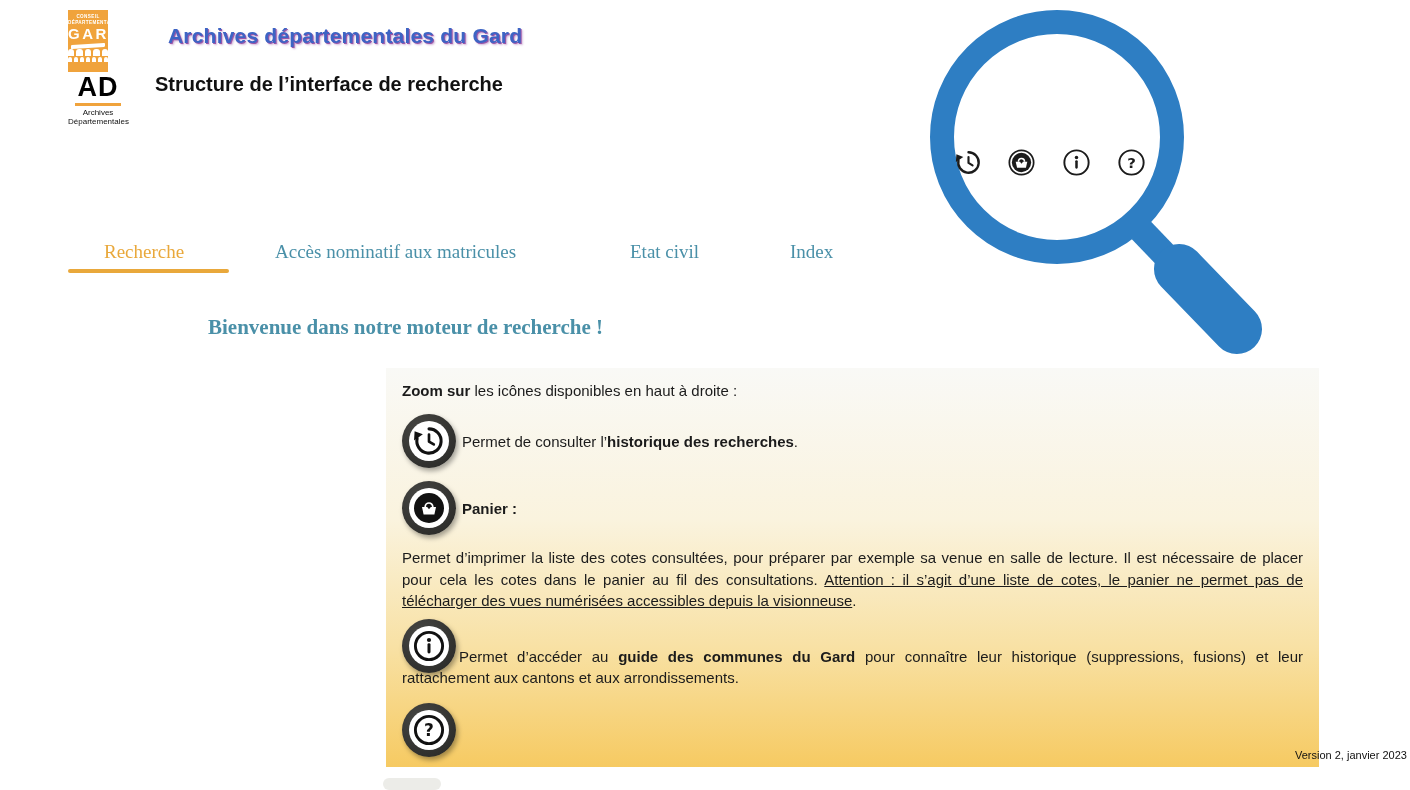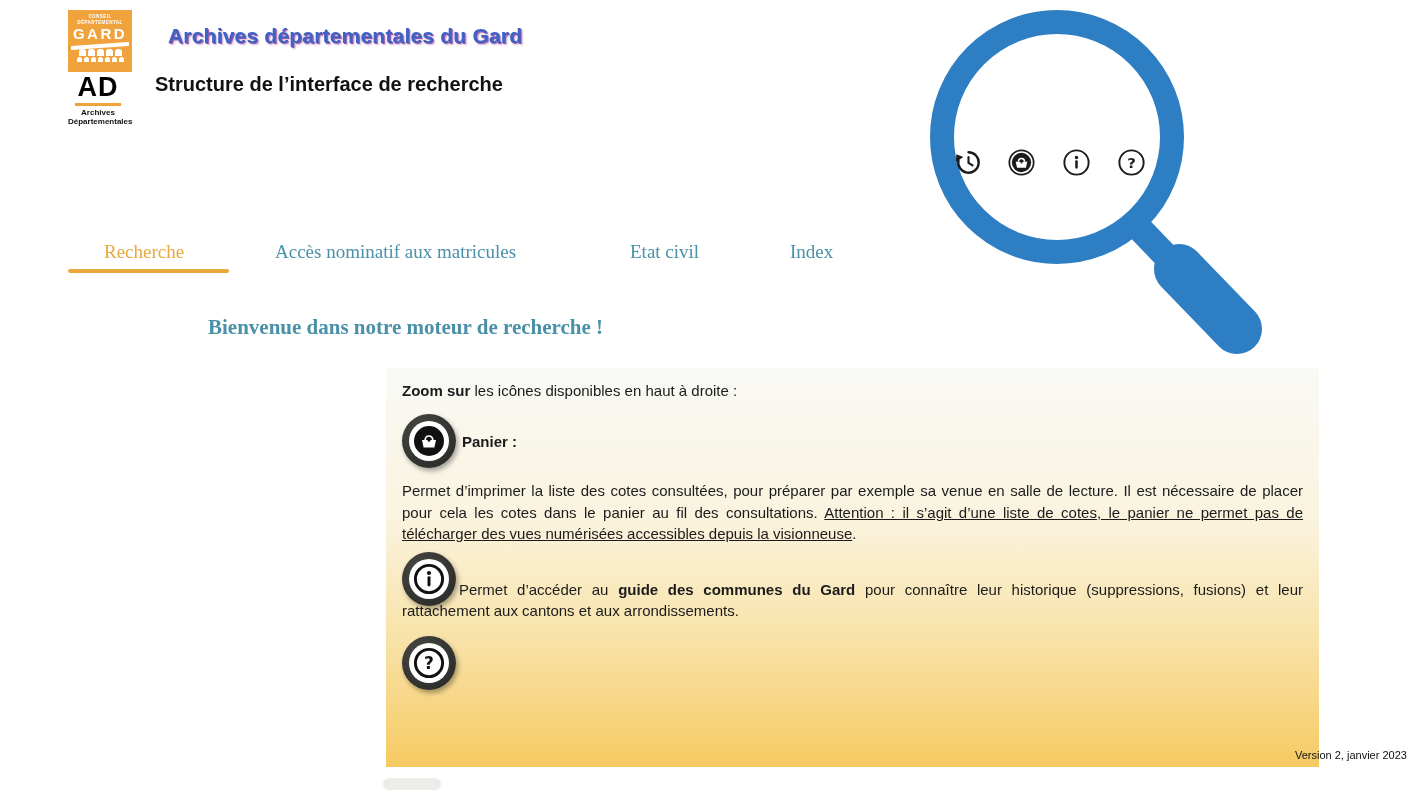--- a/index.html
+++ b/index.html
@@ -3,36 +3,36 @@
 <meta charset="utf-8">
 <style>
   * { margin:0; padding:0; box-sizing:border-box; }
   html,body { width:1410px; height:790px; background:#fff; overflow:hidden;
               font-family:"Liberation Sans", sans-serif; color:#1b1b1b; }
   .abs { position:absolute; }
   body { position:relative; }
 
   
   .logo { left:68px; top:10px; width:60px; text-align:center; }
-  .logo-square { width:64px; height:62px; background:var(--logo-orange,#F0A33C);
+  .logo-square { width:40px; height:62px; background:var(--logo-orange,#F0A33C);
                  padding-top:4px; }
   .logo-conseil { color:#fff; font-size:4.6px; font-weight:bold; letter-spacing:.4px;
                   white-space:pre-line; line-height:5.5px; }
   .logo-gard { color:#fff; font-size:15px; font-weight:bold; letter-spacing:2.5px;
                line-height:17px; }
   .deck { height:4px; background:#fff; margin:2px 3px 1px 3px; transform:skewY(-4deg);
           border-radius:1px; }
   .arch-row { display:flex; justify-content:center; gap:2px; }
   .arch { background:#fff; border-radius:3px 3px 0 0; }
   .arch.big { width:7px; height:7px; }
   .arch.small { width:5px; height:5px; }
   .logo-ad { font-size:27px; font-weight:bold; letter-spacing:1px; line-height:30px;
              color:#000000; }
   .logo-rule { width:46px; height:3px; background:var(--logo-orange,#F0A33C); margin:1px auto 2px; }
-  .logo-archdep { font-size:8px; font-weight:bold; line-height:9px; white-space:pre-line; color:#111; }
+  .logo-archdep { font-size:8px; font-weight:normal; line-height:9px; white-space:pre-line; color:#111; }
 
   
   .main-title { left:168px; top:24px; font-size:21px; font-weight:bold;
                 color:var(--title-blue,#3D64C4); letter-spacing:.2px;
                 text-shadow:1px 1px 0 var(--title-shadow,#9A56A8),
                             2px 2px 2px rgba(154,86,168,.45); }
   .sub-title { left:155px; top:73px; font-size:20px; font-weight:bold; color:#111; }
 
   
   .magnifier { left:920px; top:0; width:360px; height:362px; }
@@ -151,20 +151,32 @@
 <div class="abs tab" style="left:630px;">Etat civil</div>
 <div class="abs tab" style="left:790px;">Index</div>
 <div class="abs tab-underline"></div>
 
 <div class="abs welcome">Bienvenue dans notre moteur de recherche !</div>
 
 <div class="abs infobox">
 
   <p><span class="b">Zoom sur</span><span> les icônes disponibles en haut à droite :</span></p>
 
+  <div class="icon-row row-history">
+    <div class="badge">
+      <div class="badge-inner">
+        <svg width="32" height="32" viewBox="0 0 24 24">
+          <path d="M12 2.9 a9.1 9.1 0 1 1 -8.9 7.1" fill="none" stroke="#111" stroke-width="2.3" stroke-linecap="round"></path>
+          <polygon points="1.2,4.6 7.4,7.0 0.8,11.6" fill="#111"></polygon>
+          <path d="M12 7.2 V12.4 L15.6 14.6" fill="none" stroke="#111" stroke-width="2" stroke-linecap="round" stroke-linejoin="round"></path>
+        </svg>
+      </div>
+    </div>
+    <p><span>Permet de consulter l’</span><span class="b">historique des recherches</span><span>.</span></p>
+  </div>
 
   <div class="icon-row row-panier">
     <div class="badge">
       <div class="badge-inner">
         <svg width="32" height="32" viewBox="0 0 32 32">
           <circle cx="16" cy="16" r="15" fill="#111"></circle>
           <path d="M12.2 15 a3.8 4 0 0 1 7.6 0" fill="none" stroke="#fff" stroke-width="1.7"></path>
           <polygon points="9,15 23,15 21.4,22.4 10.6,22.4" fill="#fff"></polygon>
           <polygon points="16,12.8 17.8,15.0 16,17.2 14.2,15.0" fill="#111"></polygon>
         </svg>

